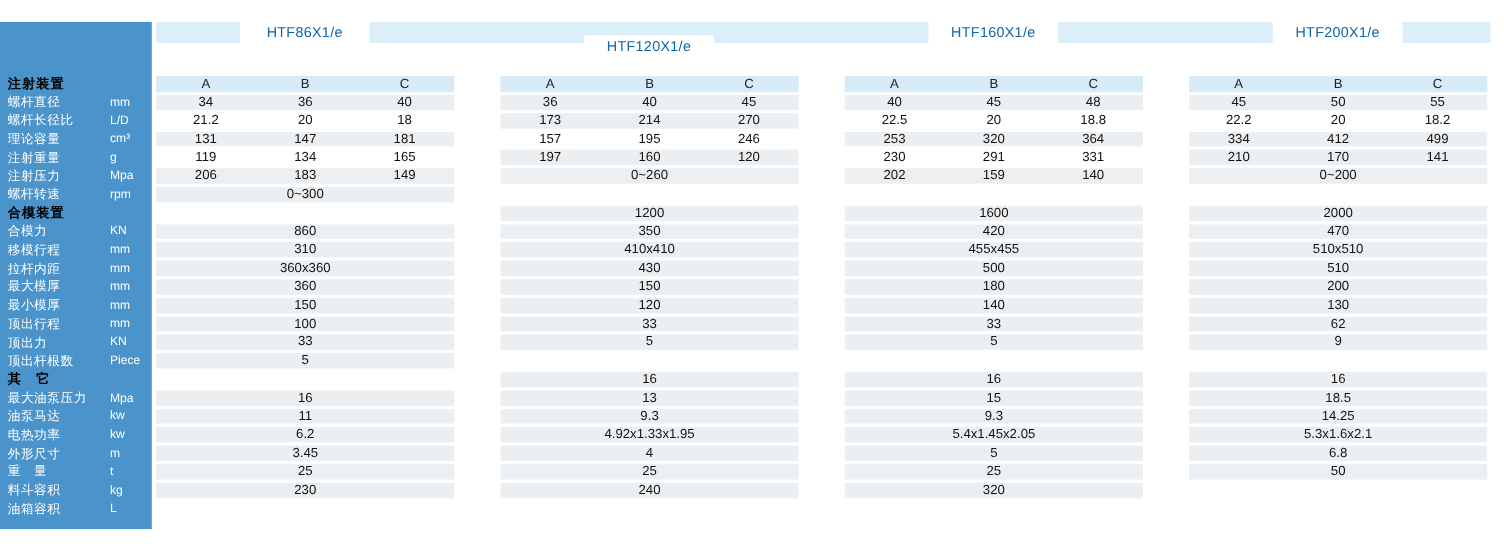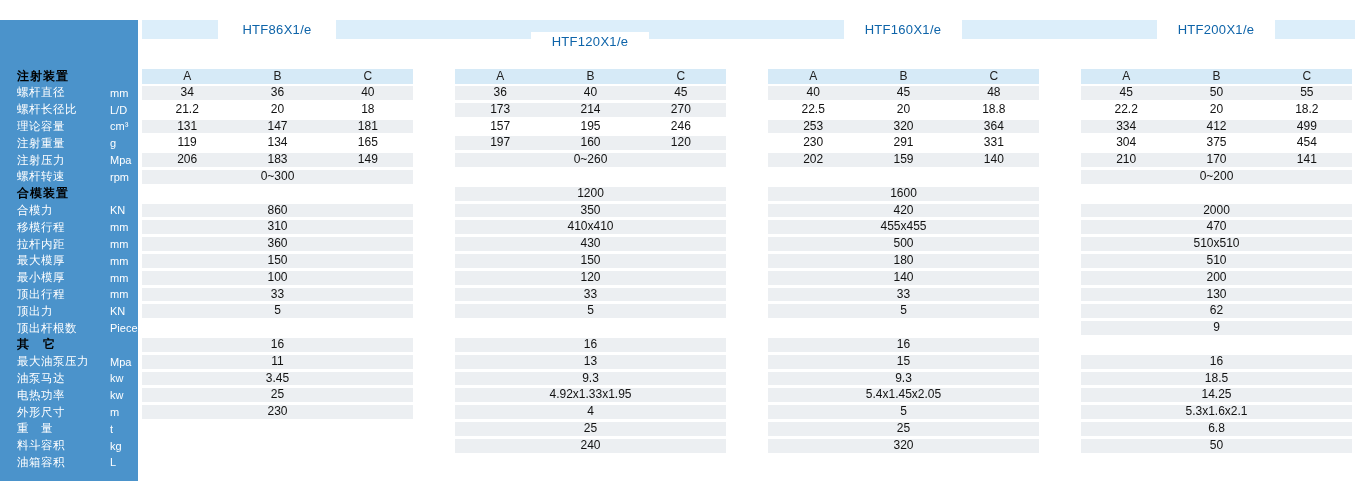--- a/index.html
+++ b/index.html
@@ -1,20 +1,20 @@
 <!DOCTYPE html>
 <html><head>
 <meta charset="utf-8">
 <style>
   html,body{margin:0;padding:0;background:#fff;}
   .canvas{position:relative;width:1367px;height:496px;background:#ffffff;overflow:hidden;
           font-family:"Liberation Sans","DejaVu Sans",sans-serif;}
   
   .sidebar{position:absolute;left:0;top:20px;width:138px;height:461px;background:#4b93cb;}
-  .srows{position:absolute;left:0;top:49px;width:138px;margin-left:10px;}
+  .srows{position:absolute;left:0;top:49px;width:138px;}
   .srow{display:flex;align-items:center;height:13.8px;margin-bottom:3px;
         font-size:11.5px;color:#ffffff;padding-left:7px;box-sizing:border-box;white-space:nowrap;}
   .srow.first{height:15px;margin-bottom:2px;}
   .srow .lbl{width:93px;letter-spacing:0.5px;}
   .srow .unit{font-size:11px;}
   .srow.sec{color:#000000;font-weight:bold;font-size:12px;letter-spacing:1px;}
   
   .strip{position:absolute;left:142px;top:20px;width:1213px;height:19px;background:#dceefa;}
   .tbox{position:absolute;top:0;height:19px;width:118px;background:#ffffff;
         display:flex;align-items:center;justify-content:center;
@@ -166,40 +166,46 @@
           <span class="merged">0~300</span>
         </div>
         <div class="row spacer"></div>
         <div class="row gray">
           <span class="merged">860</span>
         </div>
         <div class="row gray">
           <span class="merged">310</span>
         </div>
         <div class="row gray">
+          <span class="merged">360x360</span>
+        </div>
+        <div class="row gray">
           <span class="merged">360</span>
         </div>
         <div class="row gray">
           <span class="merged">150</span>
         </div>
         <div class="row gray">
           <span class="merged">100</span>
         </div>
         <div class="row gray">
           <span class="merged">33</span>
         </div>
         <div class="row gray">
           <span class="merged">5</span>
         </div>
         <div class="row spacer"></div>
         <div class="row gray">
           <span class="merged">16</span>
         </div>
         <div class="row gray">
           <span class="merged">11</span>
+        </div>
+        <div class="row gray">
+          <span class="merged">6.2</span>
         </div>
         <div class="row gray">
           <span class="merged">3.45</span>
         </div>
         <div class="row gray">
           <span class="merged">25</span>
         </div>
         <div class="row gray">
           <span class="merged">230</span>
         </div>
@@ -374,25 +380,20 @@
         <div class="row">
           <span class="cell">22.2</span>
           <span class="cell">20</span>
           <span class="cell">18.2</span>
         </div>
         <div class="row gray">
           <span class="cell">334</span>
           <span class="cell">412</span>
           <span class="cell">499</span>
         </div>
-        <div class="row">
-          <span class="cell">304</span>
-          <span class="cell">375</span>
-          <span class="cell">454</span>
-        </div>
         <div class="row gray">
           <span class="cell">210</span>
           <span class="cell">170</span>
           <span class="cell">141</span>
         </div>
         <div class="row gray">
           <span class="merged">0~200</span>
         </div>
         <div class="row spacer"></div>
         <div class="row gray">

